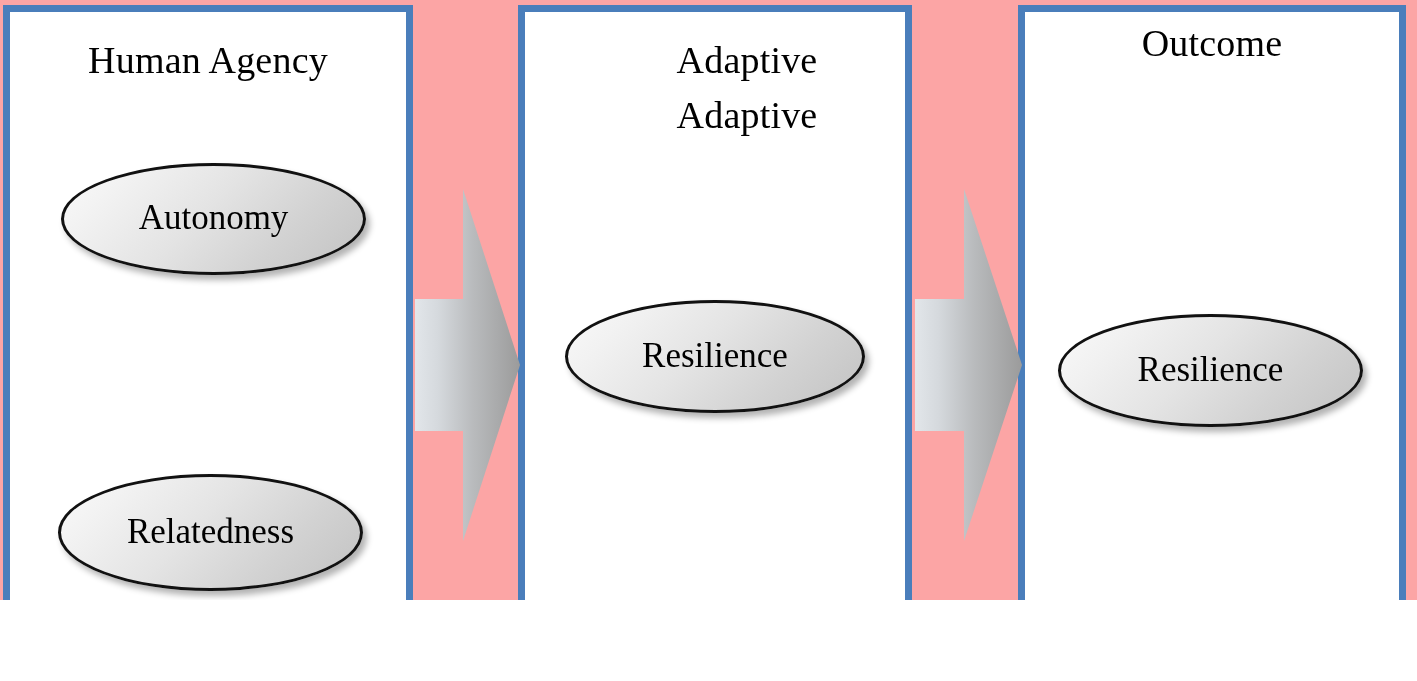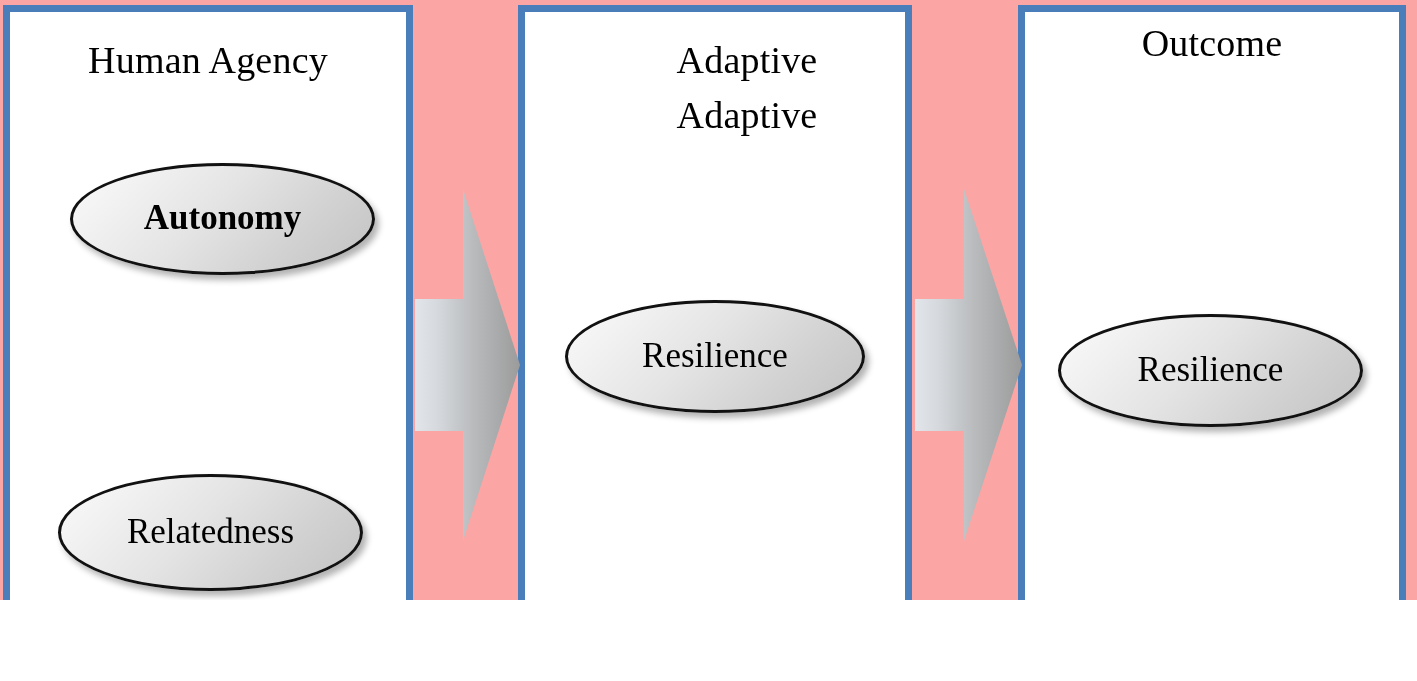--- a/index.html
+++ b/index.html
@@ -70,21 +70,21 @@
   }
   .node-ellipse .node-label {
     font-size: 35px;
     color: #000000;
     line-height: 1;
     text-align: center;
     white-space: nowrap;
     padding-bottom: 3px;
   }
 
-  #ellipse-autonomy    { left: 70px;   top: 163px; width: 305px; height: 112px; font-weight: bold; }
+  #ellipse-autonomy    { left: 61px;   top: 163px; width: 305px; height: 112px; }
   #ellipse-competence  { left: 58px;   top: 313px; width: 305px; height: 114px; }
   #ellipse-relatedness { left: 58px;   top: 474px; width: 305px; height: 117px; }
   #ellipse-resilience  { left: 565px;  top: 300px; width: 300px; height: 113px; }
   #ellipse-performance { left: 1058px; top: 314px; width: 305px; height: 113px; }
 
   
   .block-arrow {
     position: absolute;
     z-index: 2;
   }

